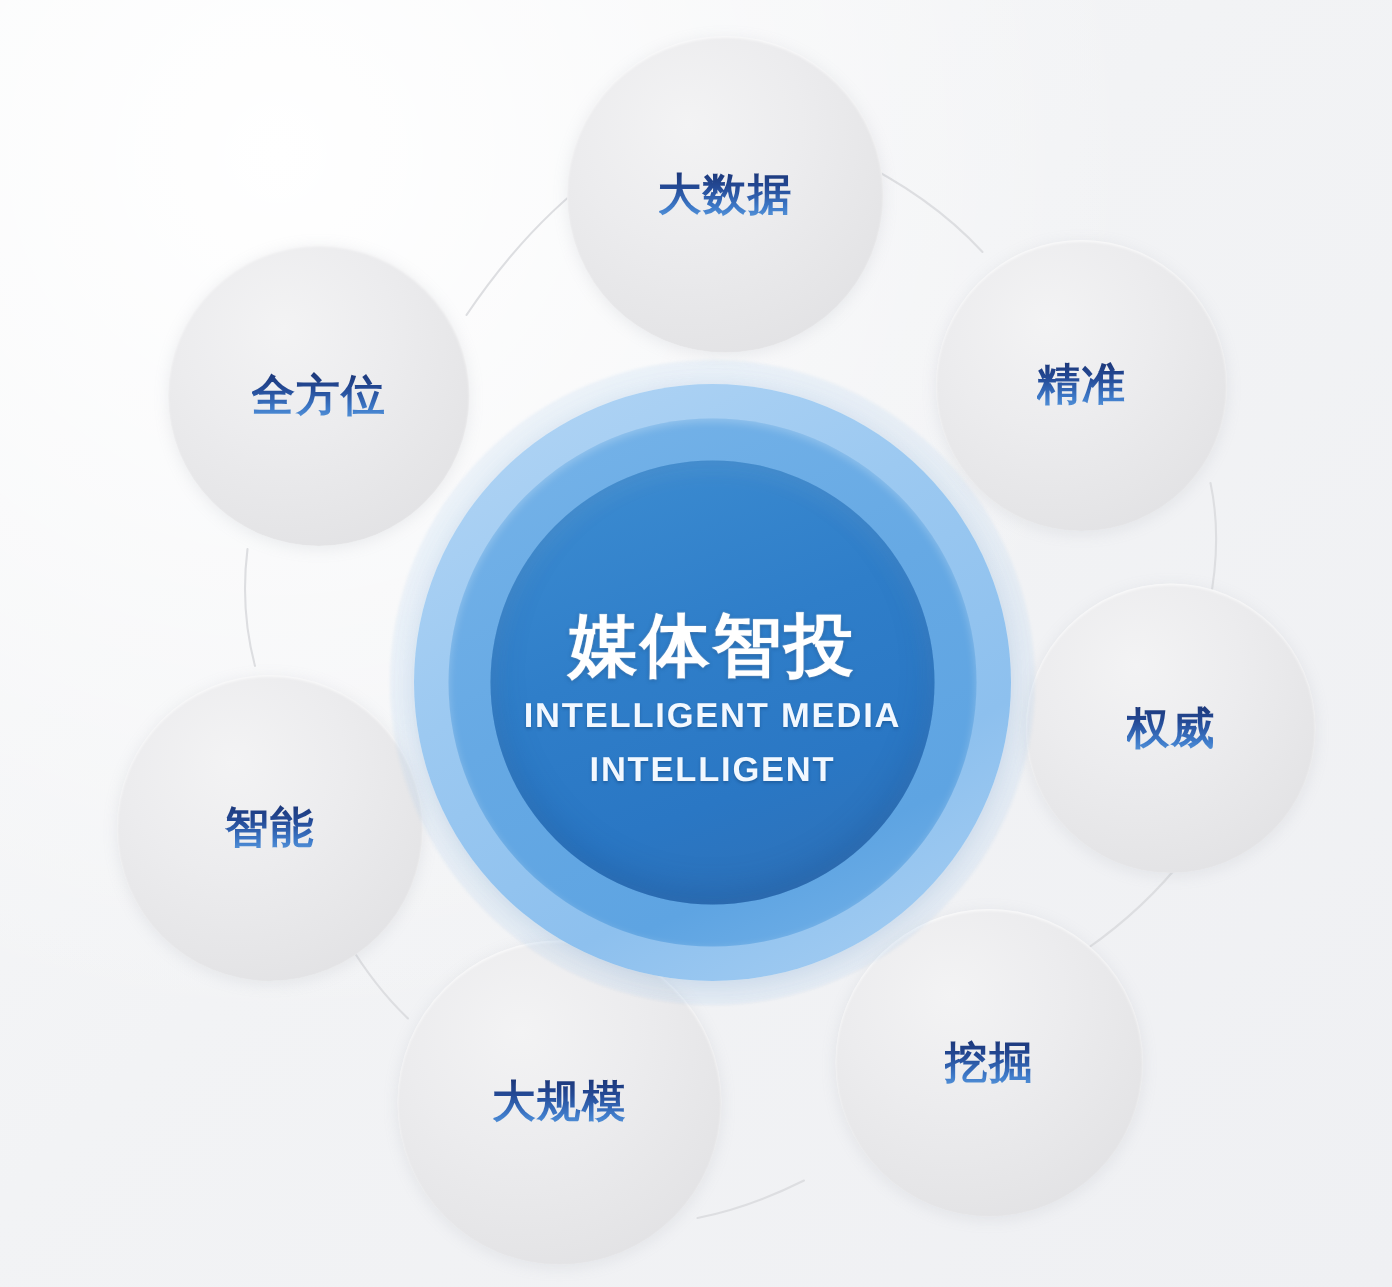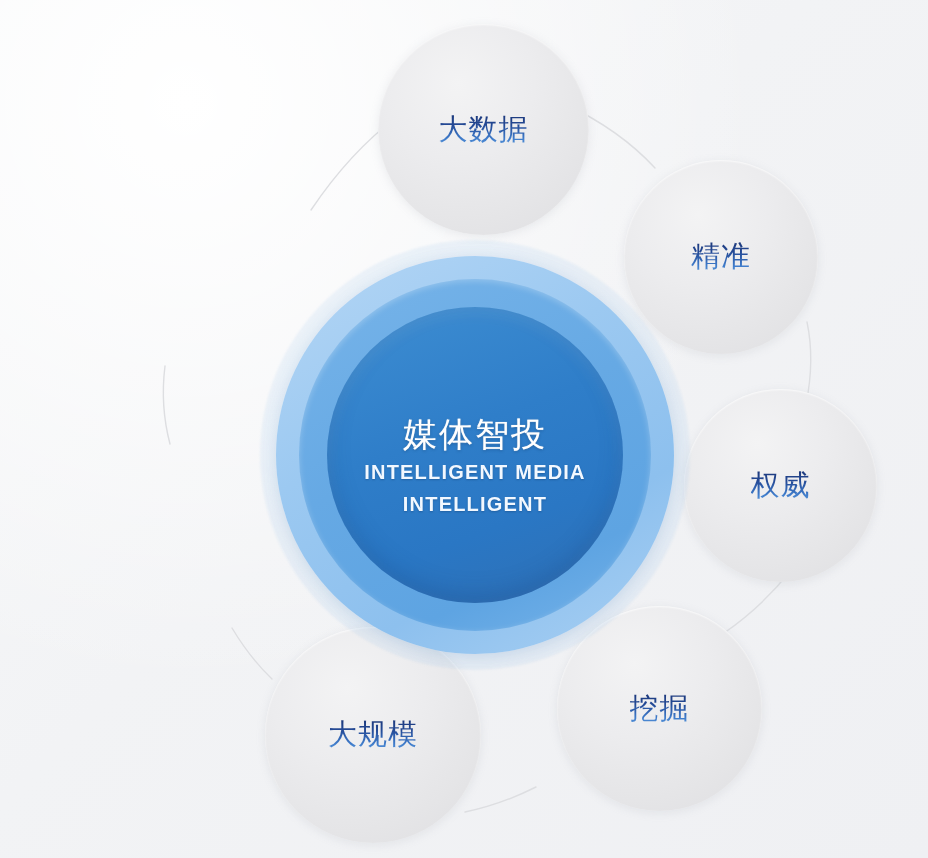--- a/index.html
+++ b/index.html
@@ -81,31 +81,31 @@
     position: absolute;
     left: 50%;
     top: 50%;
     transform: translate(-50%, -50%);
     width: 300px;
     text-align: center;
     z-index: 4;
     user-select: none;
   }
   .center-title-cn {
-    font-size: 34px;
-    font-weight: normal;
+    font-size: 46px;
+    font-weight: bold;
     color: #ffffff;
     letter-spacing: 2px;
     line-height: 1.08;
     text-shadow: 0 1px 3px rgba(15,60,110,0.45), 0 0 1px rgba(255,255,255,0.8);
     white-space: nowrap;
     margin-top: 24px;
   }
   .center-sub-en {
-    font-size: 20px;
+    font-size: 23px;
     font-weight: bold;
     color: #f2f8ff;
     letter-spacing: 1.2px;
     line-height: 1.28;
     margin-top: 7px;
     text-shadow: 0 1px 2px rgba(15,60,110,0.40);
     white-space: nowrap;
   }
 
   
@@ -119,21 +119,21 @@
     background: radial-gradient(circle at 38% 28%,
         #f3f3f4 0%,
         #ececee 38%,
         #e5e5e7 70%,
         #dedee1 100%);
     box-shadow: 0 2px 10px rgba(150,155,165,0.16),
                 inset 0 1px 2px rgba(255,255,255,0.75);
   }
   .node-label {
     font-size: 29px;
-    font-weight: 400;
+    font-weight: 700;
     letter-spacing: 1px;
     white-space: nowrap;
     background: linear-gradient(180deg, #19306e 0%, #244a96 38%, #3f7ccb 72%, #6aa6e0 100%);
     -webkit-background-clip: text;
     background-clip: text;
     color: transparent;
     -webkit-text-fill-color: transparent;
     text-shadow: none;
     user-select: none;
   }
@@ -184,14 +184,20 @@
   </div>
   <div class="node" id="node-2">
     <span class="node-label">权威</span>
   </div>
   <div class="node" id="node-3">
     <span class="node-label">挖掘</span>
   </div>
   <div class="node" id="node-4">
     <span class="node-label">大规模</span>
   </div>
+  <div class="node" id="node-5">
+    <span class="node-label">智能</span>
+  </div>
+  <div class="node" id="node-6">
+    <span class="node-label">全方位</span>
+  </div>
 
 </div>
 
 </body></html>

